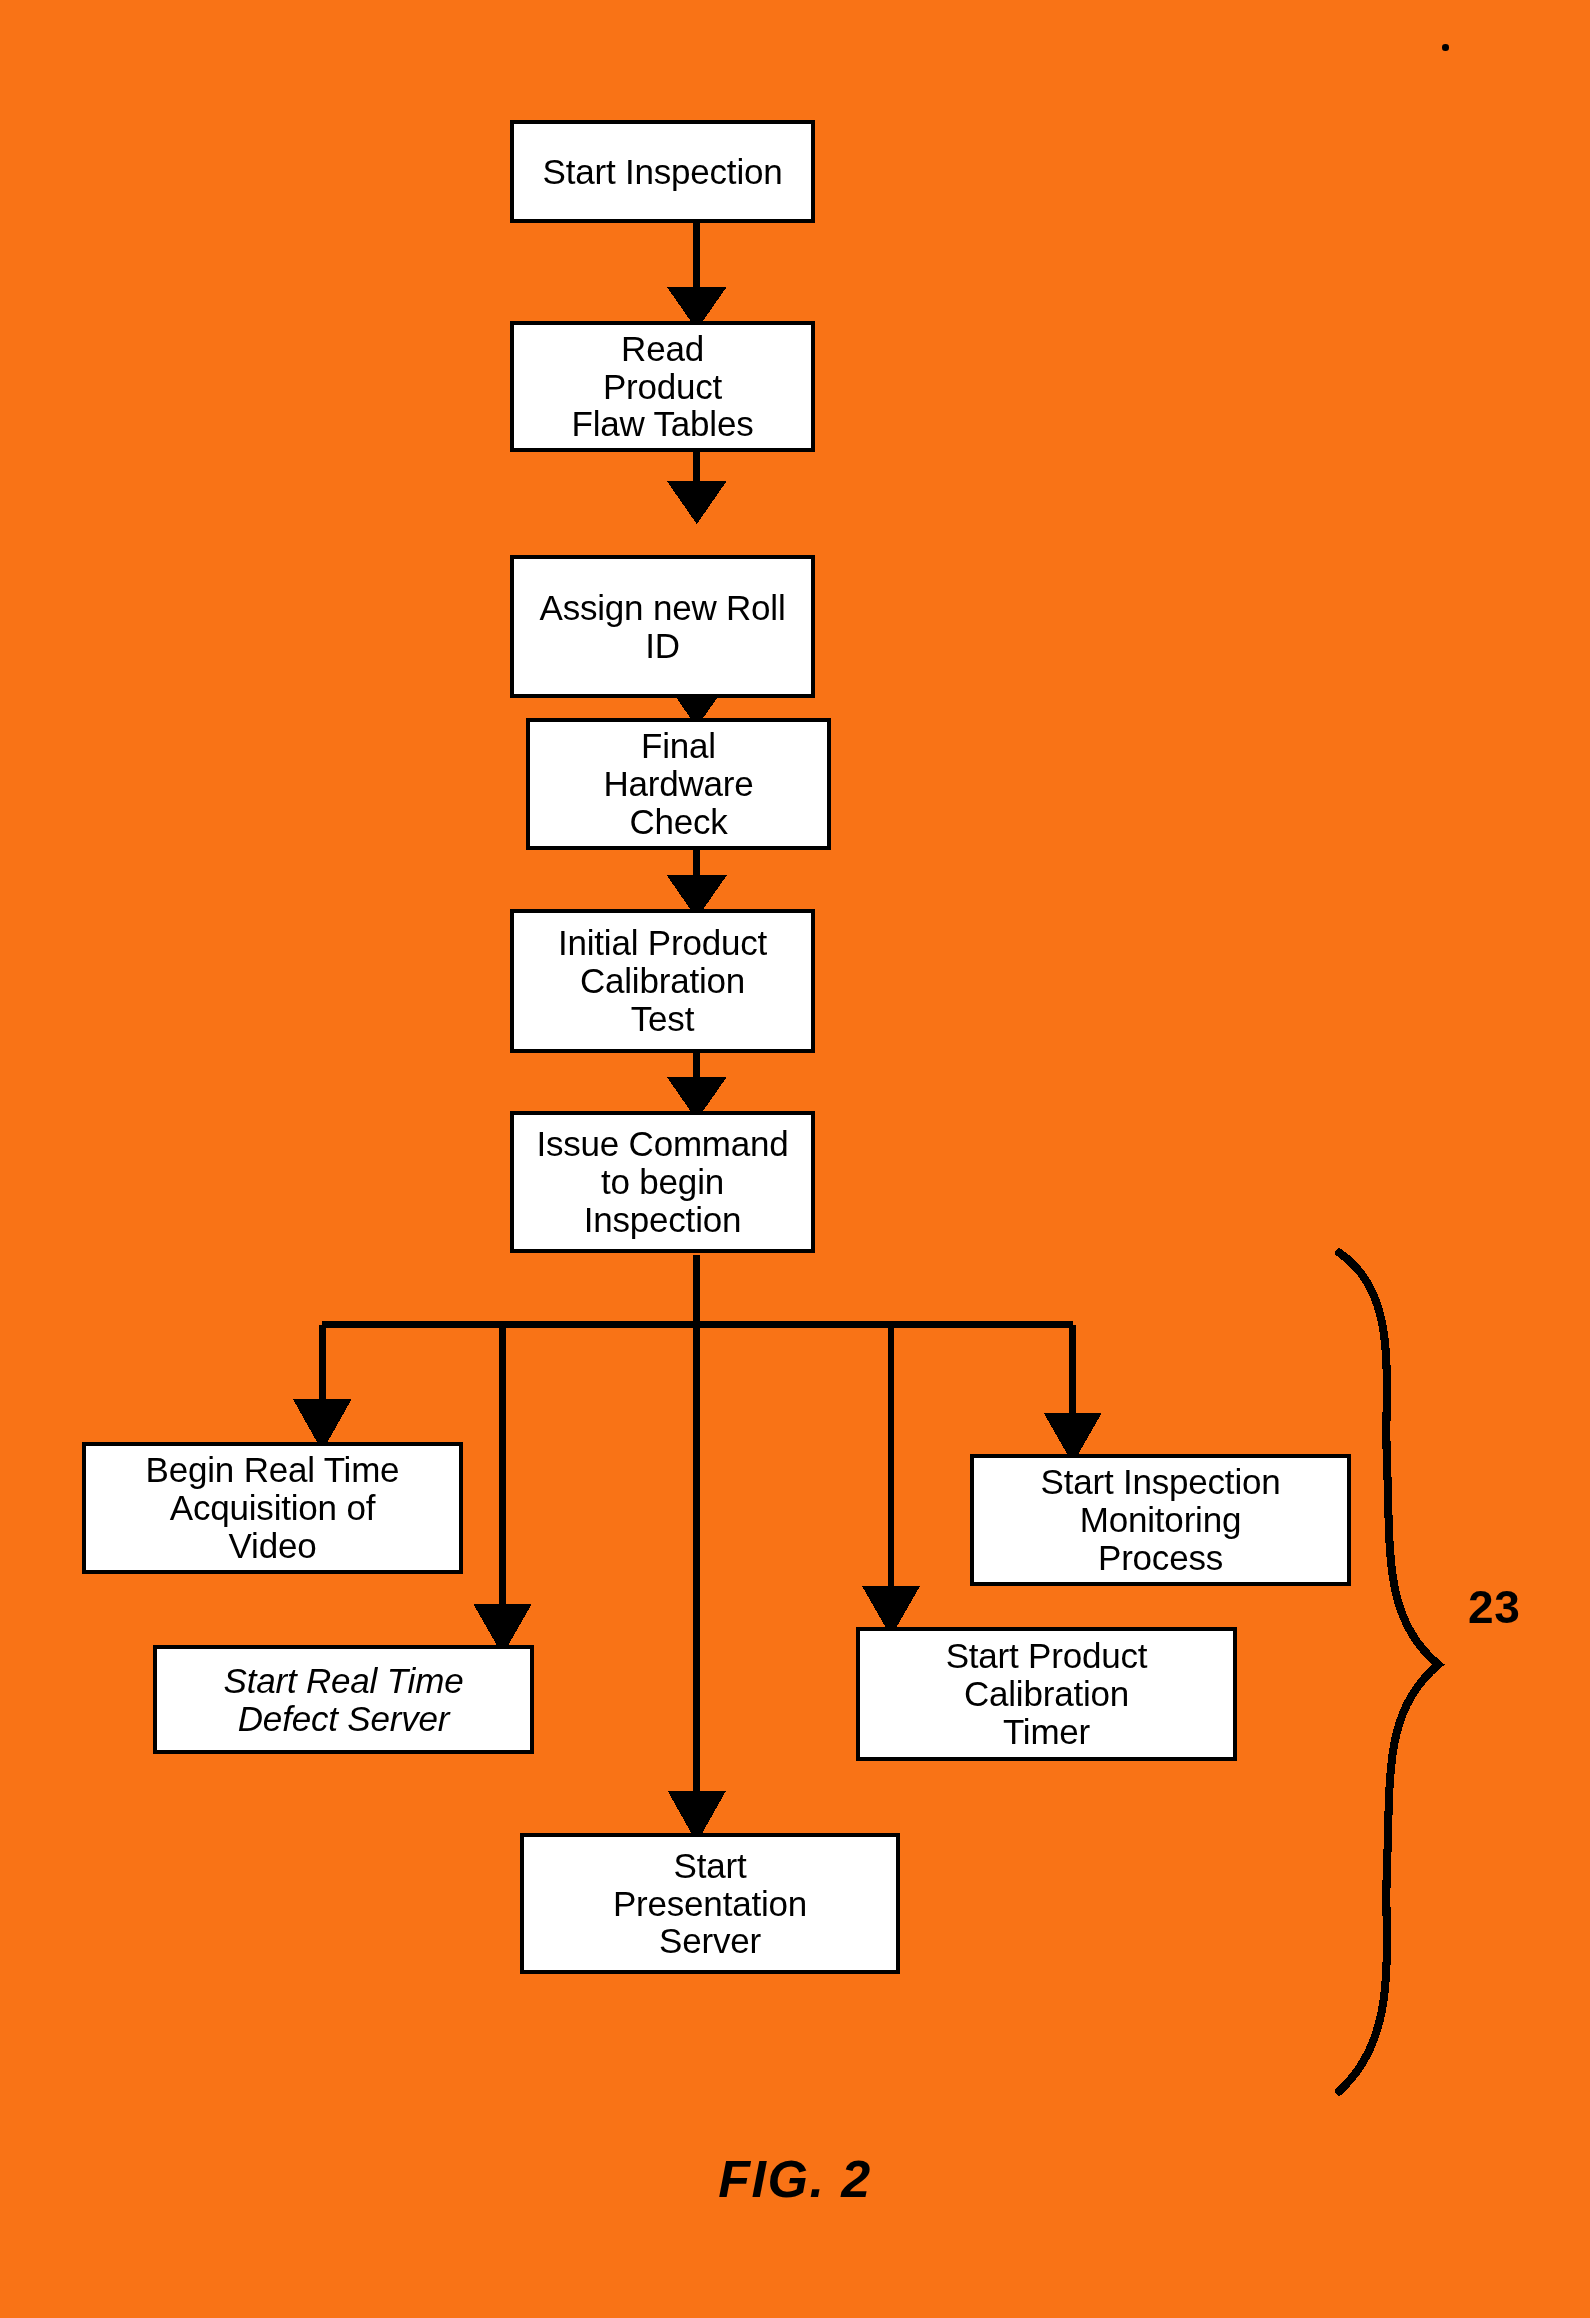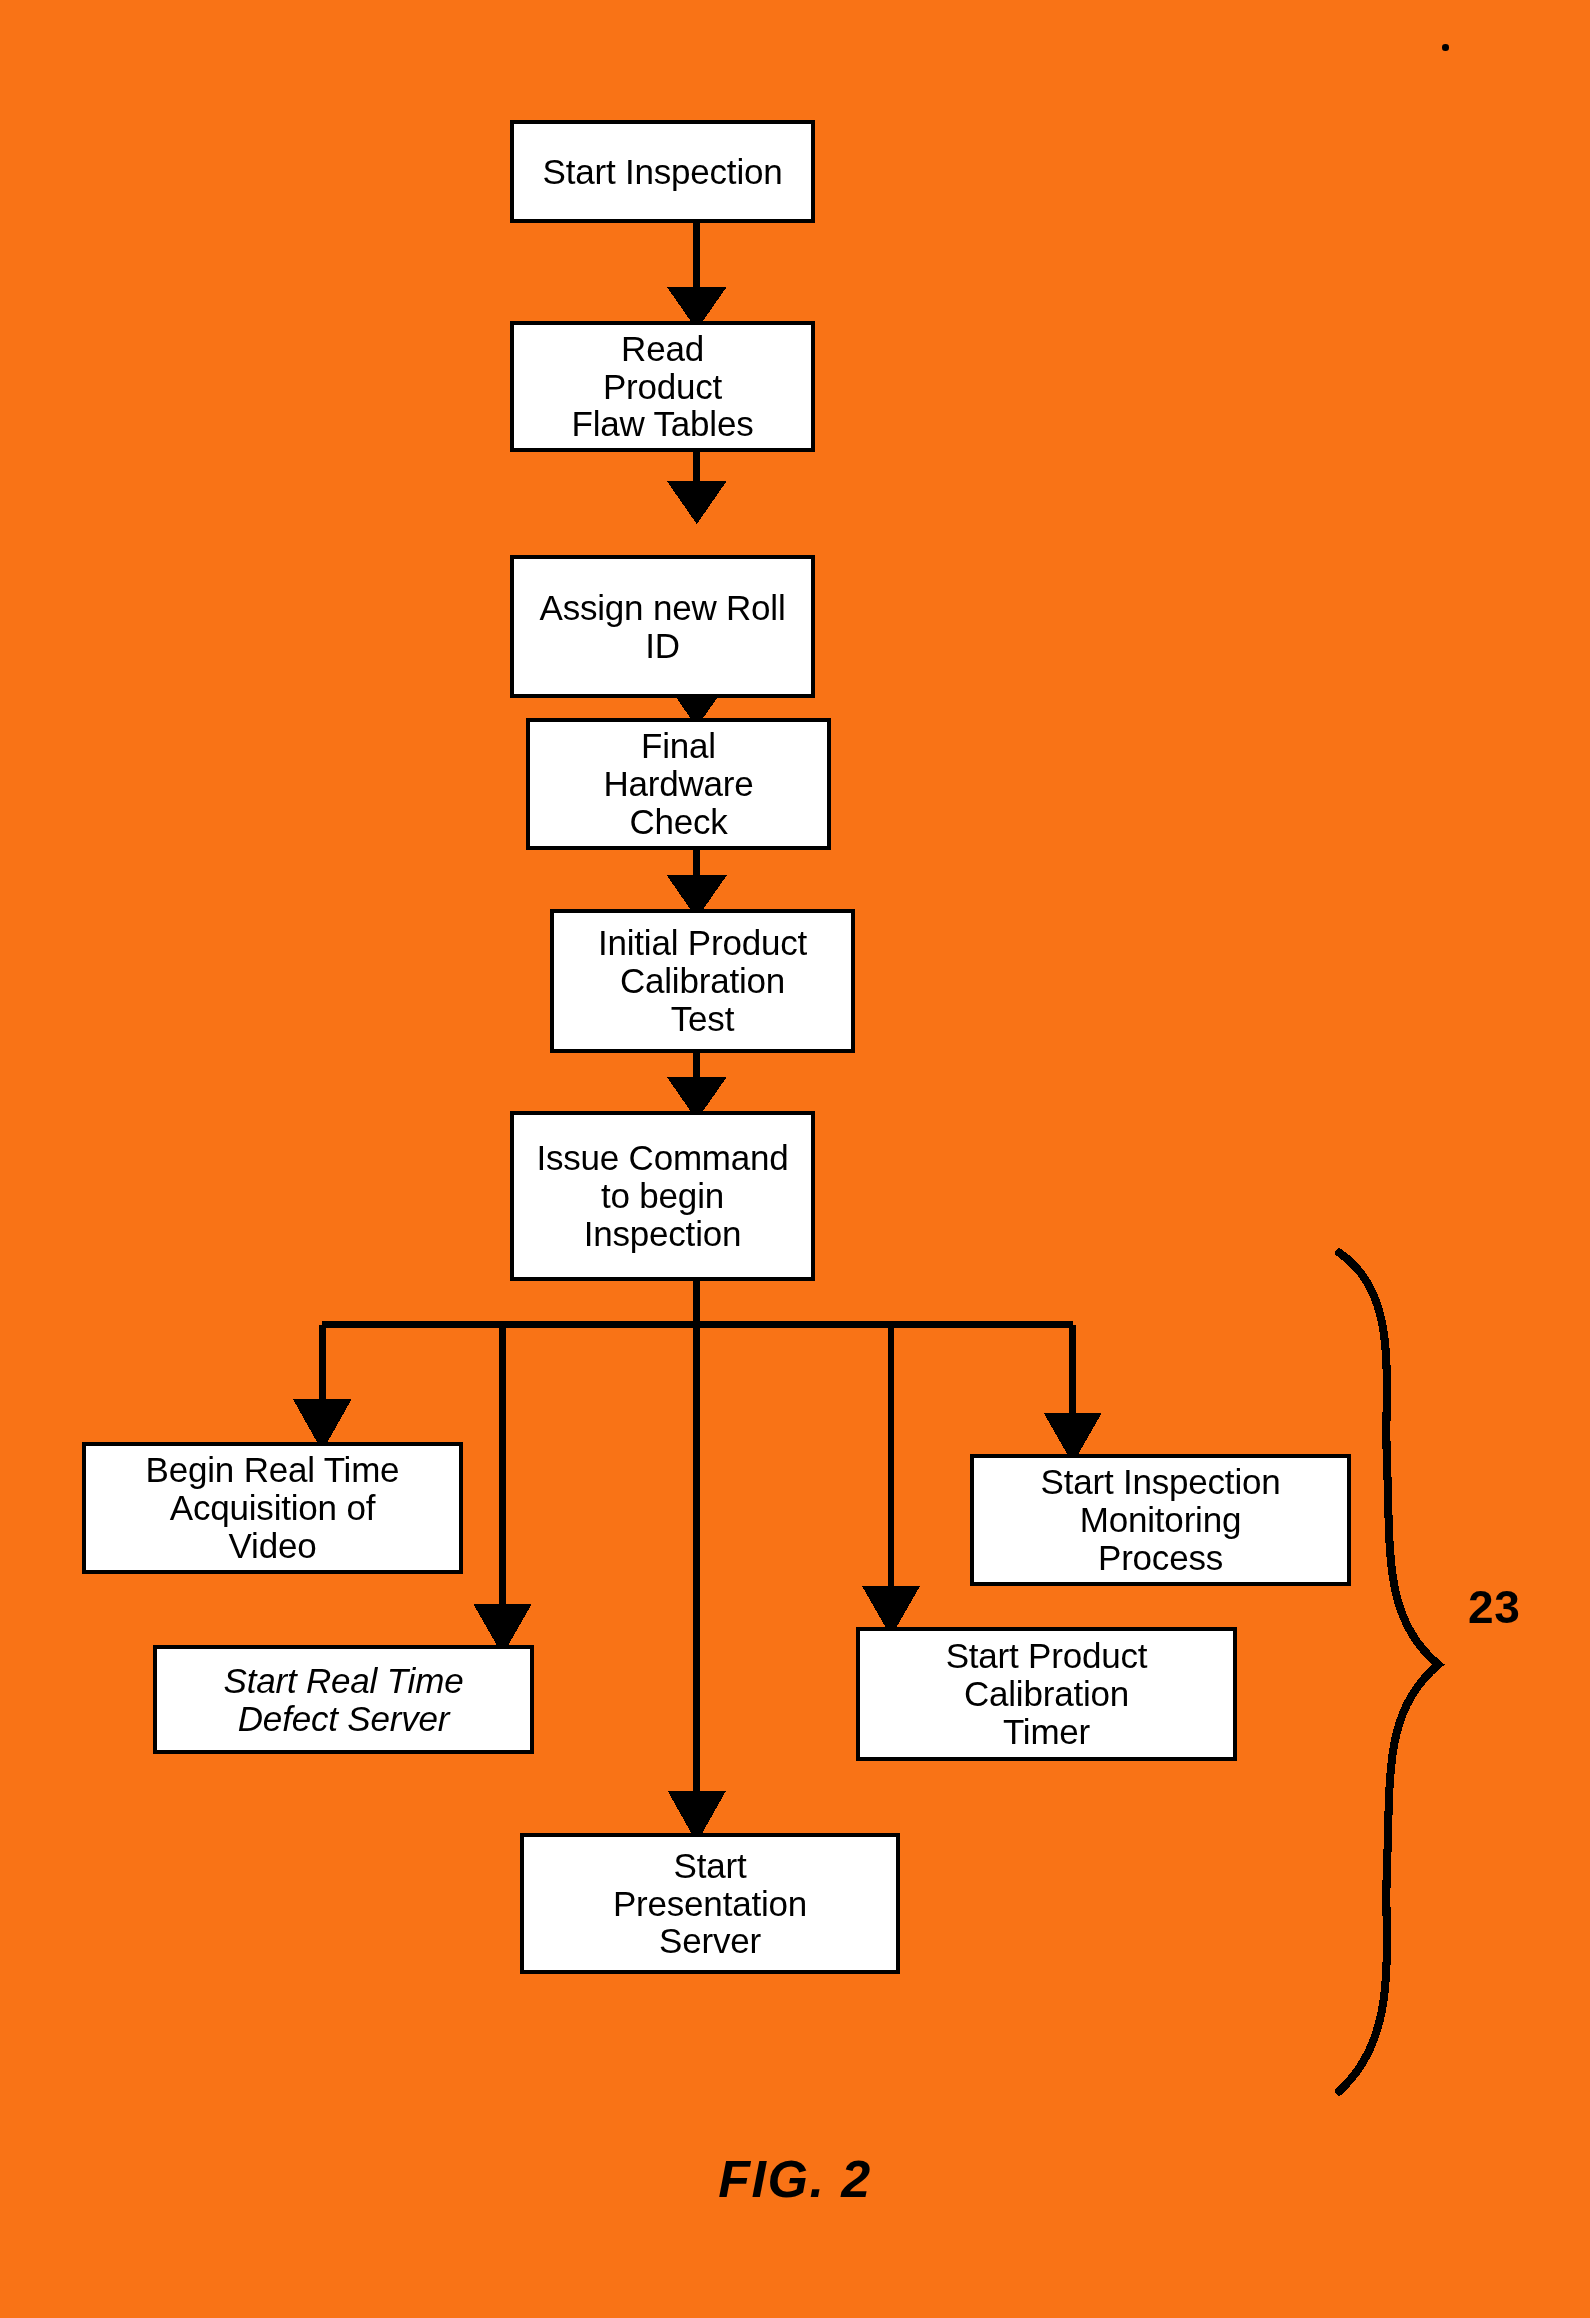--- a/index.html
+++ b/index.html
@@ -142,27 +142,27 @@
     <span class="label">Assign new Roll
 ID</span>
   </div>
 
   <div class="node" style="left:510px; top:718px; width:305px; height:132px;margin-left:16px;">
     <span class="label">Final
 Hardware
 Check</span>
   </div>
 
-  <div class="node" style="left:510px; top:909px; width:305px; height:144px;margin-left:40px;">
+  <div class="node" style="left:510px; top:909px; width:305px; height:144px;">
     <span class="label">Initial Product
 Calibration
 Test</span>
   </div>
 
-  <div class="node" style="left:510px; top:1111px; width:305px; height:170px;">
+  <div class="node" style="left:510px; top:1111px; width:305px; height:142px;">
     <span class="label">Issue Command
 to begin
 Inspection</span>
   </div>
 
   <div class="node" style="left:82px; top:1442px; width:381px; height:132px;">
     <span class="label">Begin Real Time
 Acquisition of
 Video</span>
   </div>

